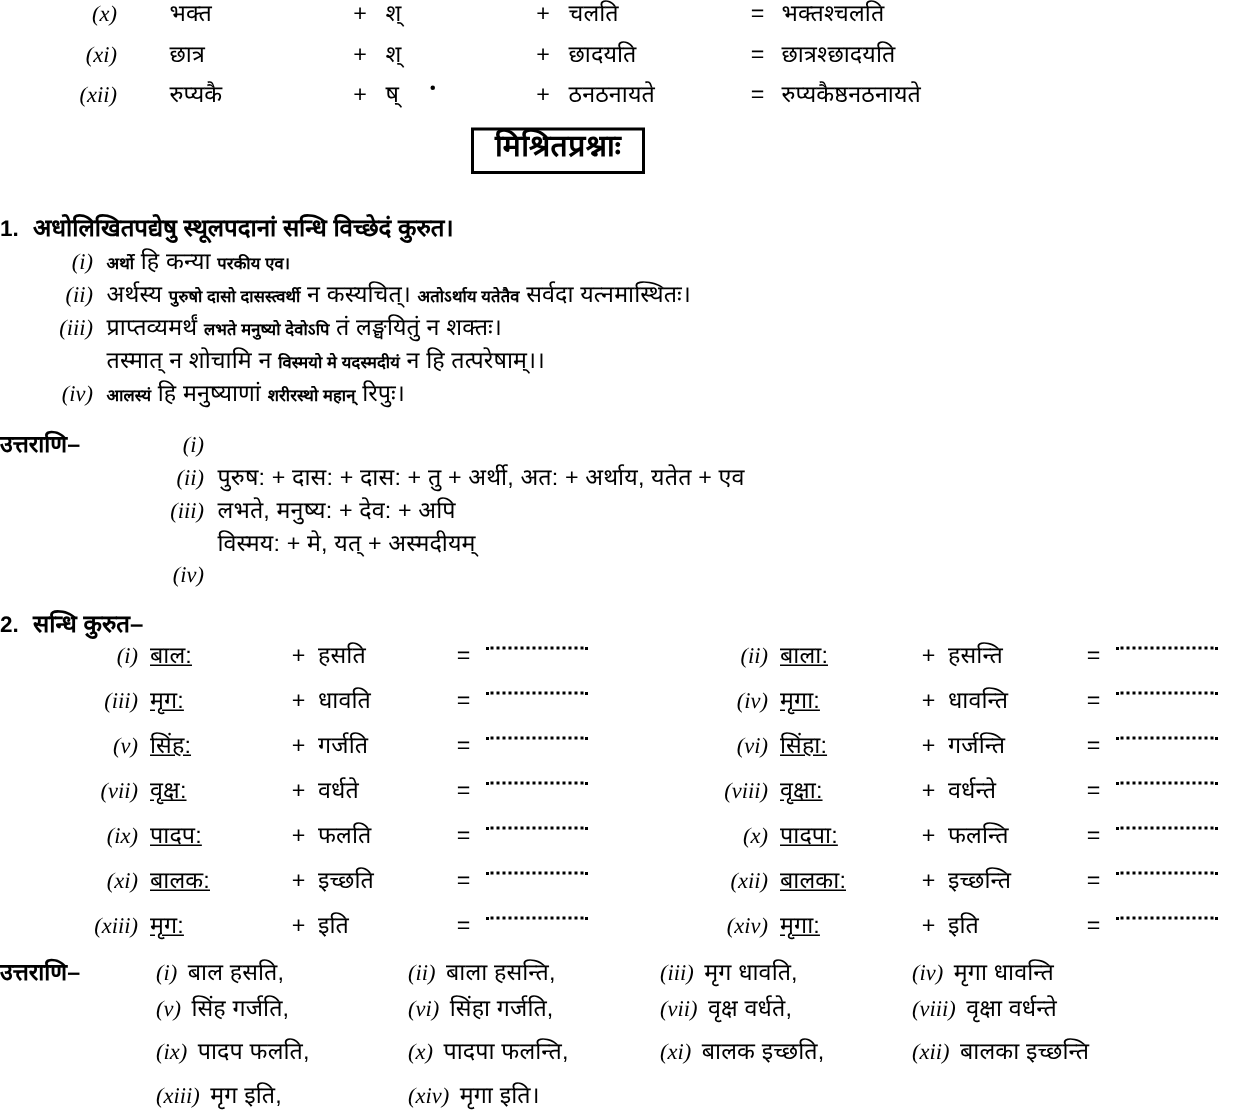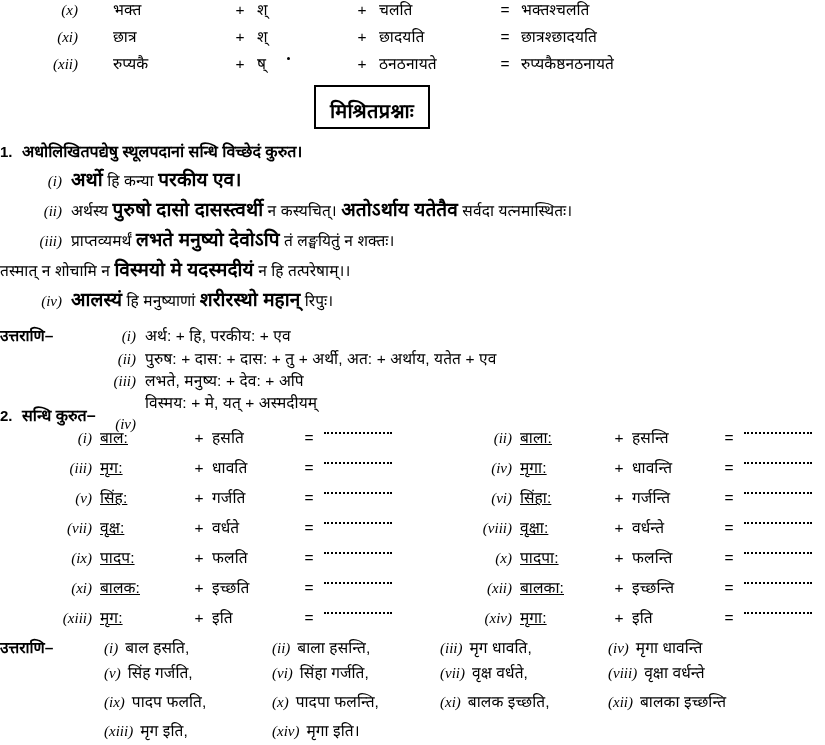--- a/index.html
+++ b/index.html
@@ -25,21 +25,21 @@
   
   .dev {
     font-family: "Liberation Sans", "DejaVu Sans", sans-serif;
     font-size: 15.5px;
     line-height: 1.0;
     letter-spacing: 0.1px;
   }
   .dev-b {
     font-family: "Liberation Sans", "DejaVu Sans", sans-serif;
     font-weight: bold;
-    font-size: 19px;
+    font-size: 11px;
     letter-spacing: 0.1px;
   }
   .rn {
     font-family: "Liberation Serif", "DejaVu Serif", serif;
     font-style: italic;
     font-size: 15px;
   }
 
   
   .top-table {
@@ -68,21 +68,21 @@
     background: #000;
     border-radius: 50%;
   }
 
   
   .box-heading {
     position: absolute;
     left: 314px;
     top: 85px;
     border: 2.5px solid #000;
-    padding: 14px 14px 5px 14px;
+    padding: 1px 14px 5px 14px;
     font-family: "Liberation Sans", "DejaVu Sans", sans-serif;
     font-weight: bold;
     font-size: 20px;
     letter-spacing: 0.3px;
     line-height: 1.05;
     background: #fff;
   }
 
   
   .qsec { position: absolute; left: 0; }
@@ -102,21 +102,21 @@
     align-items: baseline;
     margin-top: 4px;
   }
   .qitem .rn-cell {
     width: 62px;
     text-align: right;
     padding-right: 9px;
     flex: 0 0 auto;
   }
   .qitem .body { flex: 1 1 auto; }
-  .cont-line { margin-top: 4px; }
+  .cont-line { margin-top: 4px; padding-left: 71px; }
 
   
   .ans-label {
     font-family: "Liberation Sans", "DejaVu Sans", sans-serif;
     font-weight: bold;
     font-size: 15.5px;
     width: 84px;
     flex: 0 0 auto;
   }
   .ans-row { display: flex; align-items: baseline; margin-top: 5px; }
@@ -228,21 +228,20 @@
     <div class="cont-line"><span class="dev">तस्मात् न शोचामि न </span><span class="dev-b">विस्मयो मे यदस्मदीयं</span><span class="dev"> न हि तत्परेषाम्।।</span></div>
 
     <div class="qitem">
       <span class="rn rn-cell">(iv)</span>
       <span class="body"><span class="dev-b">आलस्यं</span><span class="dev"> हि मनुष्याणां </span><span class="dev-b">शरीरस्थो महान्</span><span class="dev"> रिपुः।</span></span>
     </div>
 
     <div class="ans-row" style="margin-top:12px;">
       <span class="ans-label">उत्तराणि–</span>
       <span class="rn ans-rn">(i)</span>
-      <span class="dev ans-body">अर्थ: + हि, परकीय: + एव</span>
     </div>
     <div class="ans-row ans-indent">
       <span class="rn ans-rn">(ii)</span>
       <span class="dev ans-body">पुरुष: + दास: + दास: + तु + अर्थी, अत: + अर्थाय, यतेत + एव</span>
     </div>
     <div class="ans-row ans-indent">
       <span class="rn ans-rn">(iii)</span>
       <span class="dev ans-body">लभते, मनुष्य: + देव: + अपि</span>
     </div>
     <div class="ans-row ans-indent">

